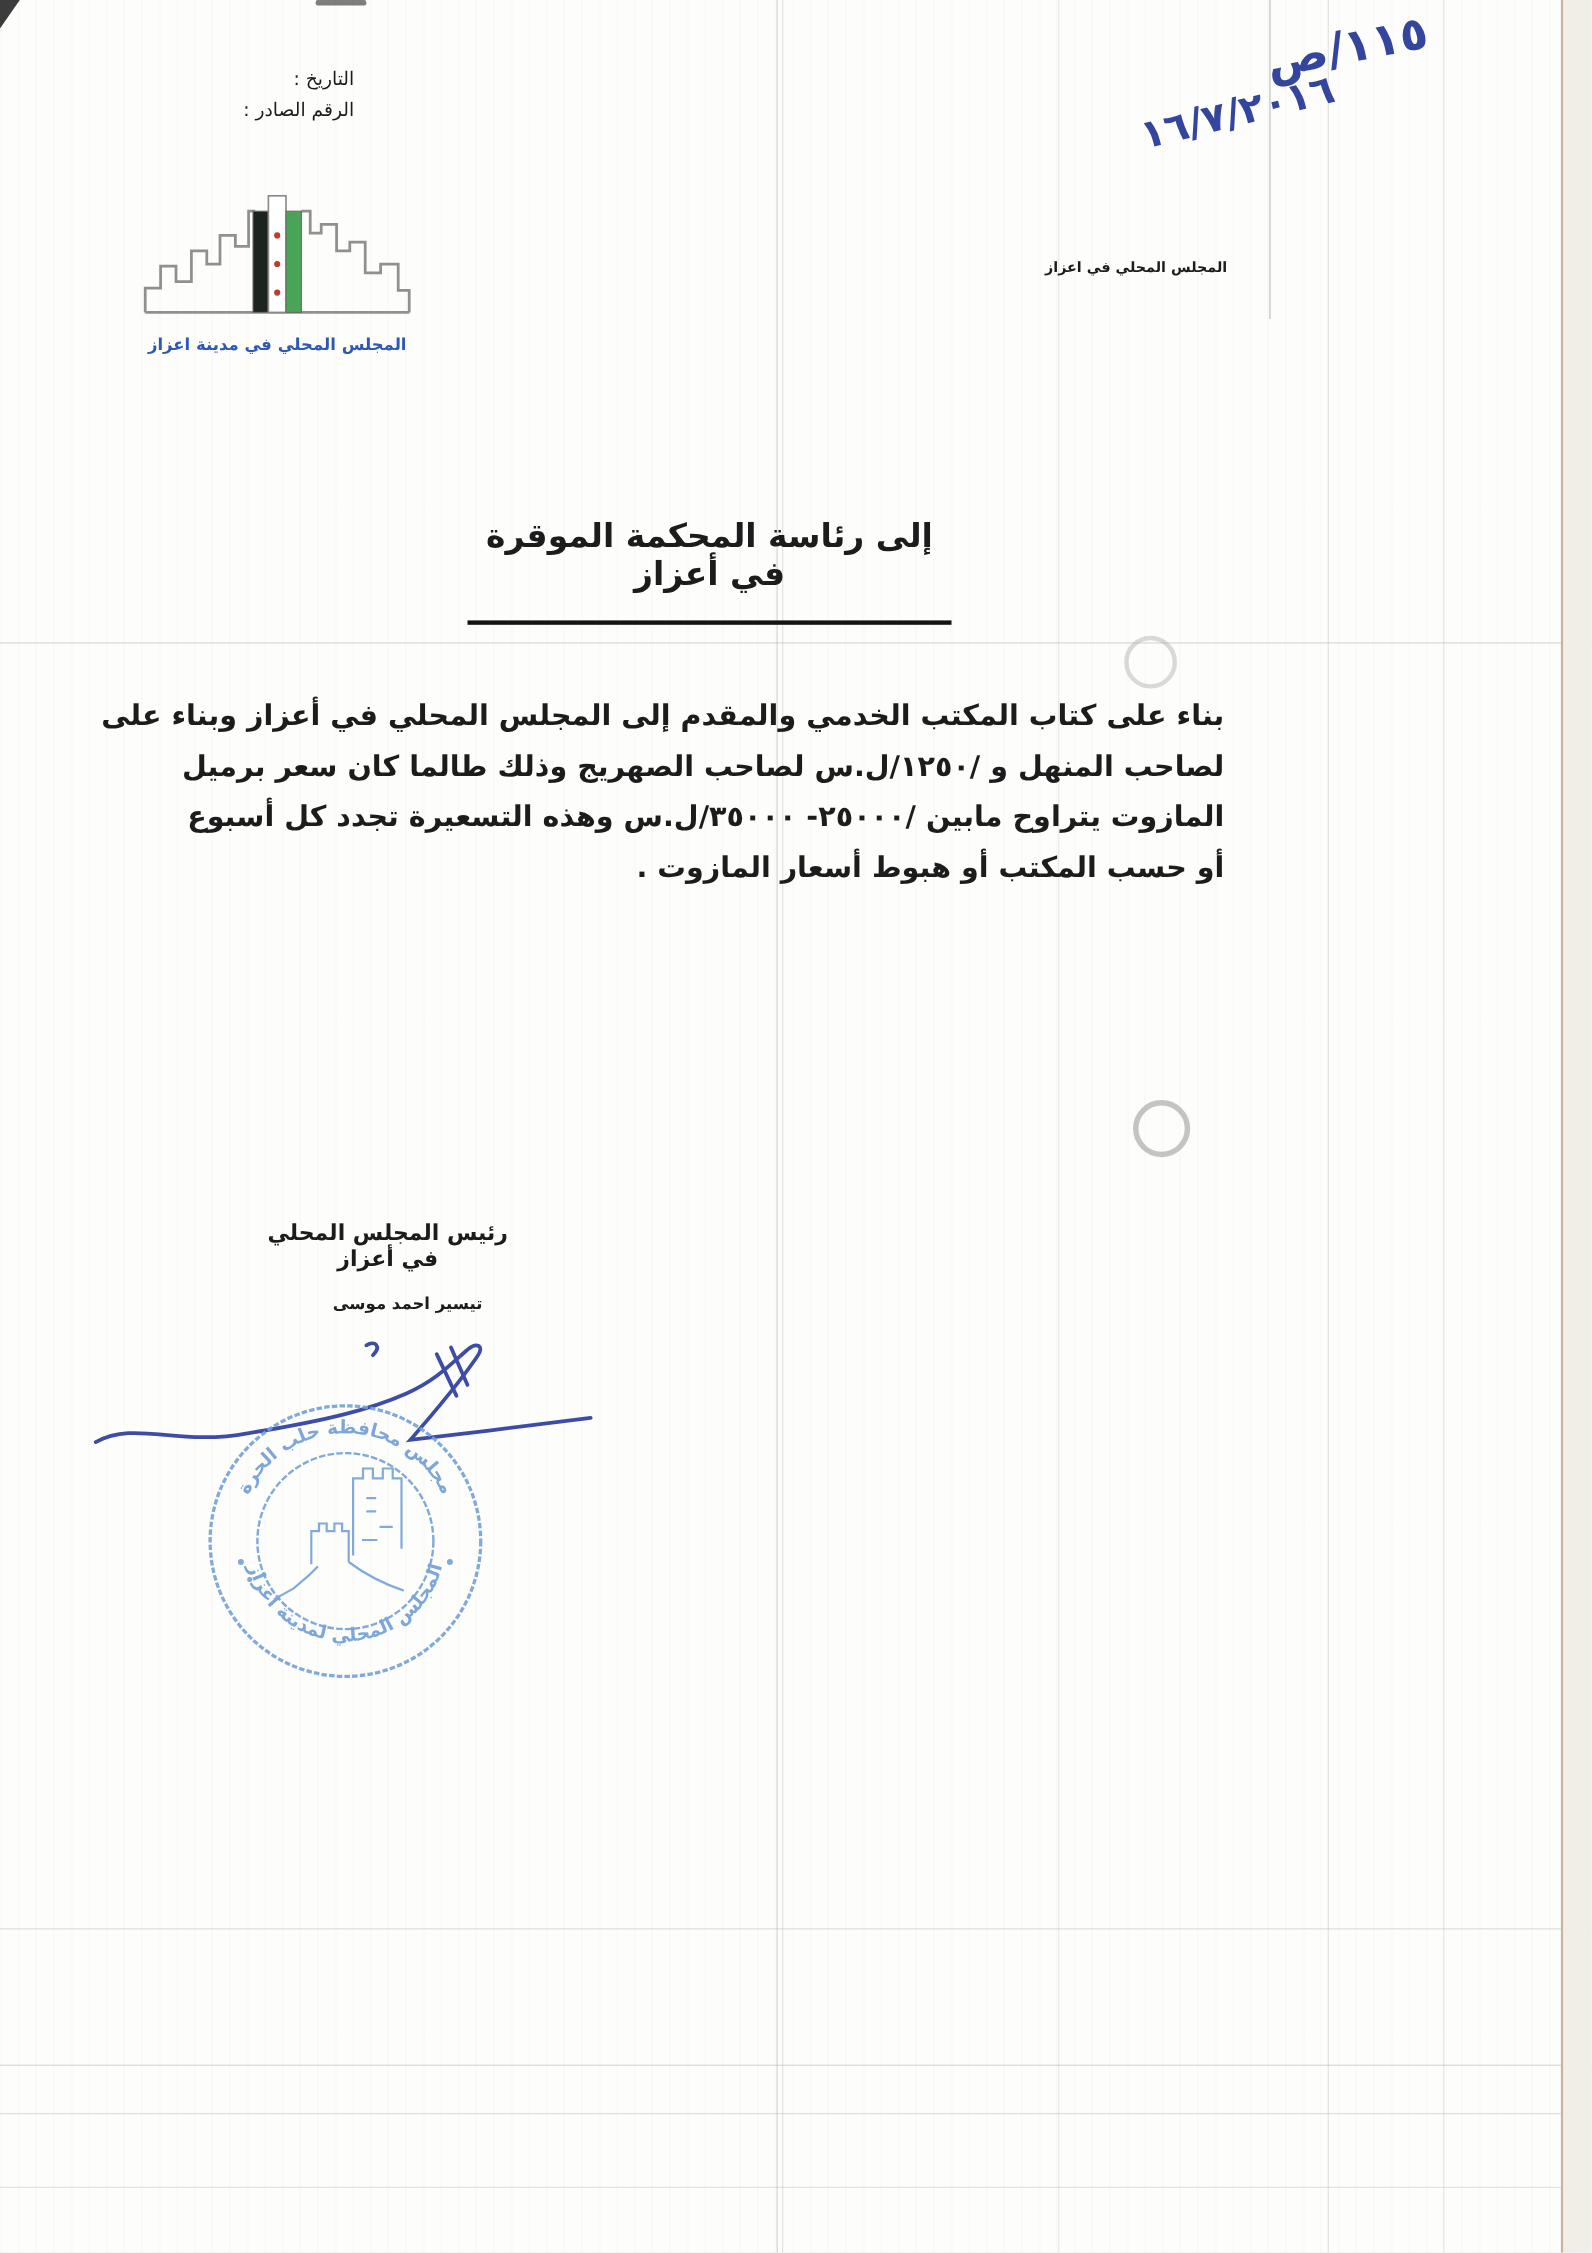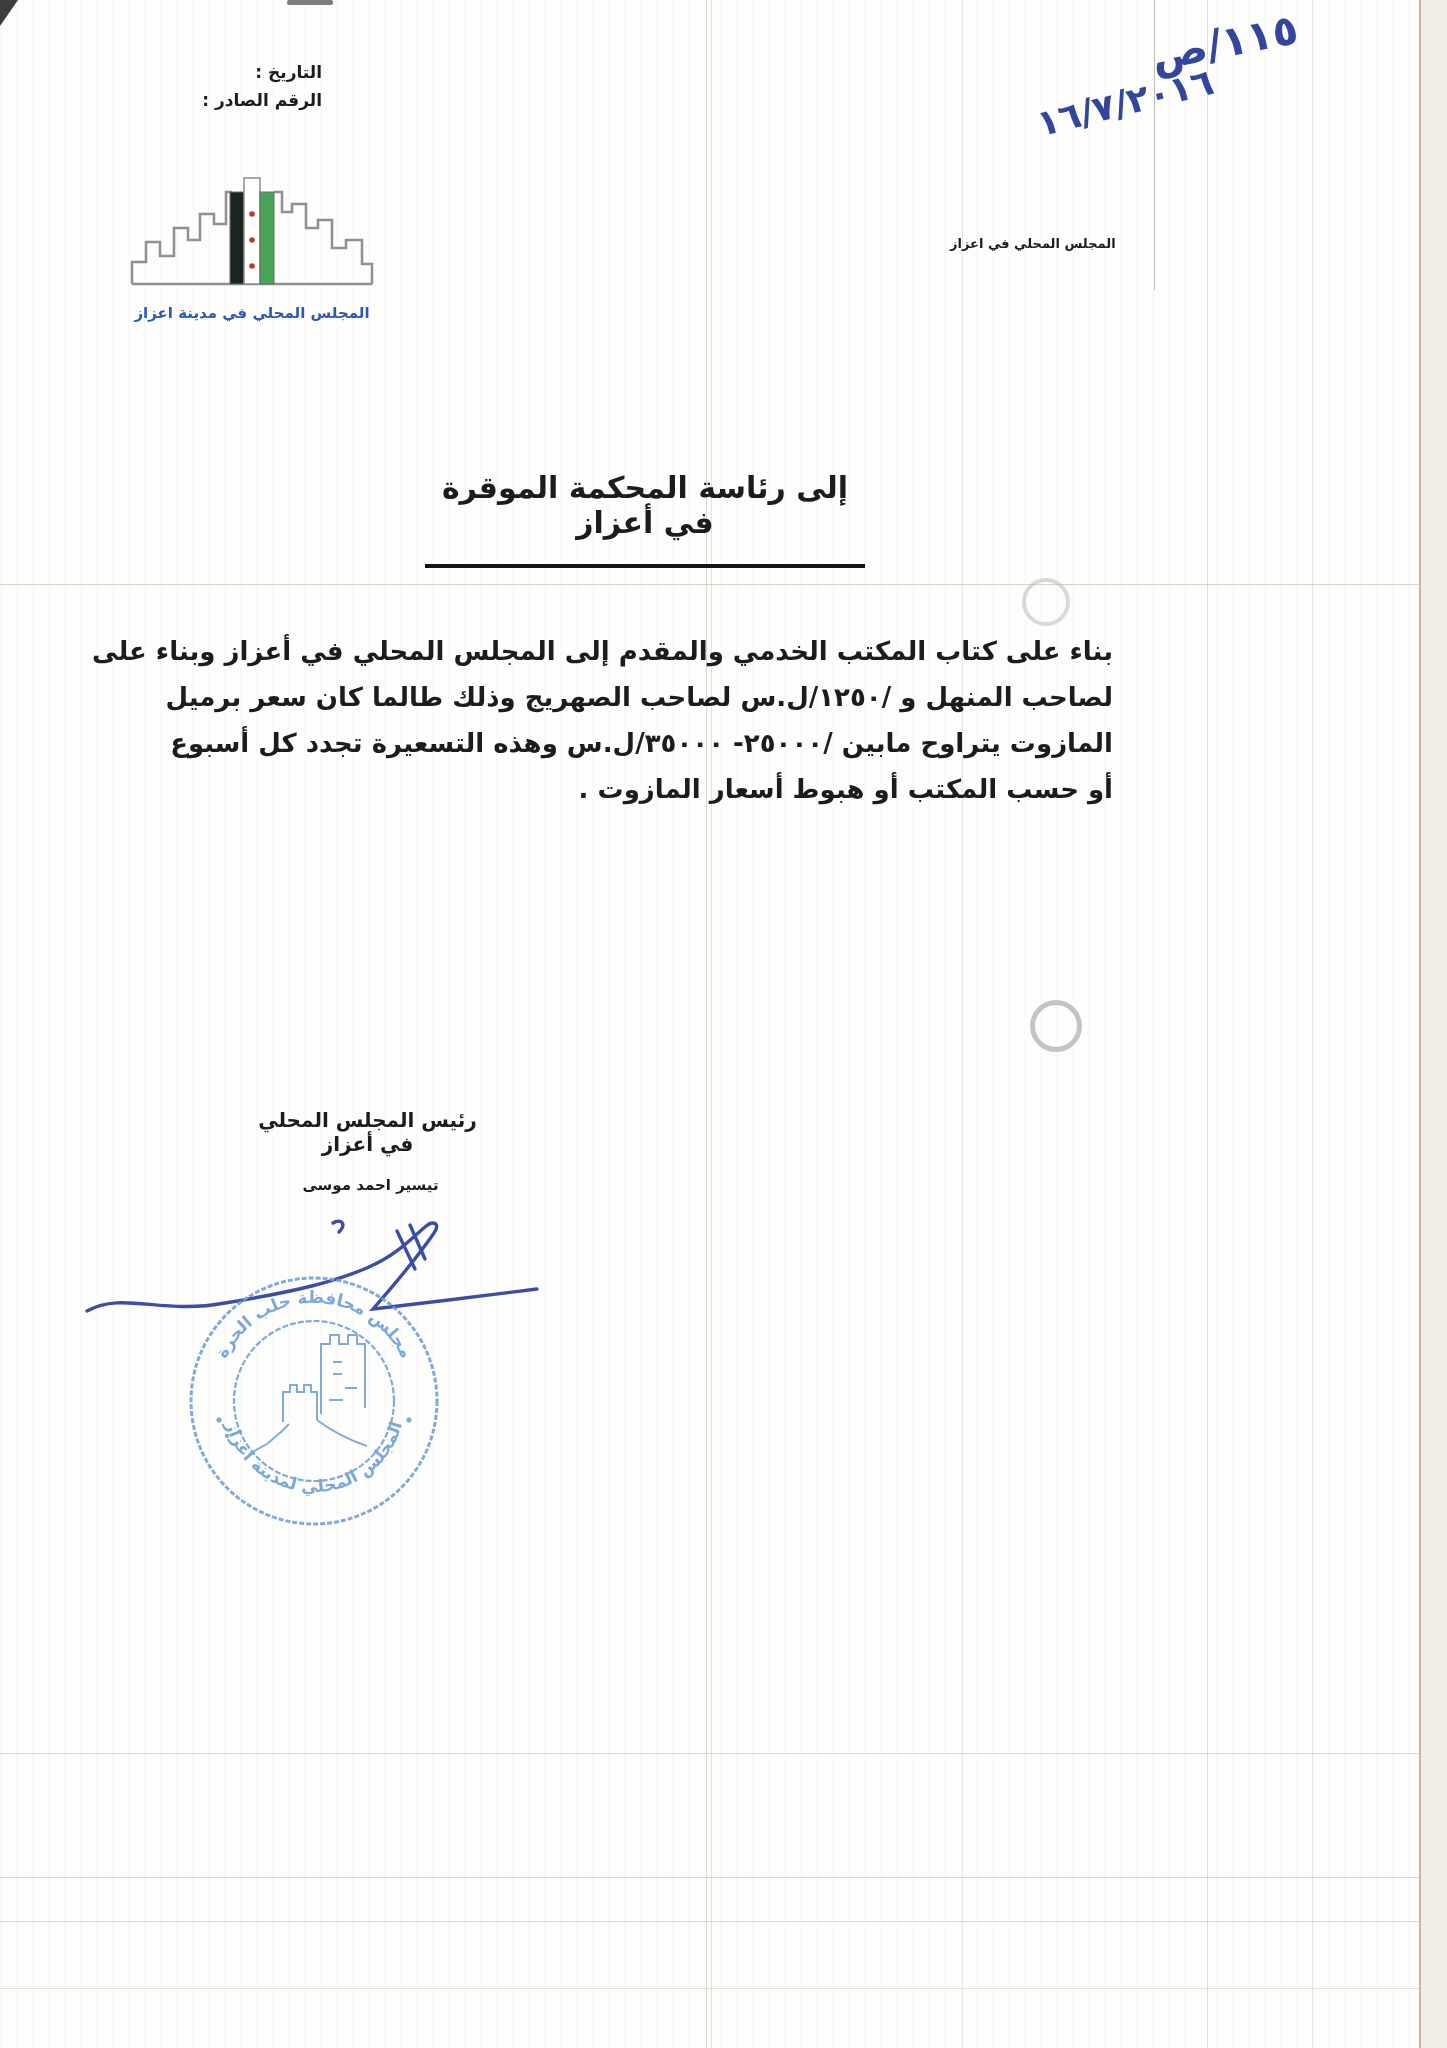--- a/index.html
+++ b/index.html
@@ -14,38 +14,38 @@
   
   .vline{position:absolute;top:0;bottom:0;width:1px;background:#9e9a94;}
   .hline{position:absolute;left:0;right:0;height:1px;background:#aaa59d;}
   .edge-strip{position:absolute;top:0;bottom:0;right:0;width:26px;background:#f1eee8;border-left:2px solid #c9b49c;}
   .corner-mark{position:absolute;left:0;top:0;width:0;height:0;
     border-top:26px solid #1a1a1a;border-right:18px solid transparent;opacity:.85;}
   .top-dash{position:absolute;left:287px;top:0;width:46px;height:5px;background:#2a2a2a;opacity:.6;border-radius:2px;}
   .hole{position:absolute;border-radius:50%;border:4px solid #adadad;}
   
   .date-block{position:absolute;left:100px;top:58px;width:222px;text-align:right;
-    font-size:17px;font-weight:bold;line-height:1.65;}
+    font-size:17px;font-weight:normal;line-height:1.65;}
   .org-line{position:absolute;left:950px;top:236px;width:235px;text-align:left;
     font-size:13px;font-weight:bold;}
   .handnote{position:absolute;font-weight:bold;white-space:nowrap;}
   .handnote-1{left:1150px;top:18px;font-size:42px;transform:rotate(-11deg);letter-spacing:10px;}
   .handnote-2{left:1035px;top:82px;font-size:36px;transform:rotate(-14deg);letter-spacing:7px;}
   
   .logo{position:absolute;left:126px;top:162px;width:252px;height:172px;}
   
   .doc-title{position:absolute;left:425px;top:470px;width:440px;text-align:center;
     font-size:30px;font-weight:bold;padding-bottom:24px;border-bottom:4px solid #141414;}
   
   .body-text{position:absolute;left:163px;top:628px;width:950px;
     font-size:26px;font-weight:bold;line-height:46px;}
   .body-text .bl{white-space:nowrap;}
   .body-text .gap{margin-top:24px;}
   
-  .closing-role{position:absolute;left:240px;top:1108px;width:255px;text-align:center;
+  .closing-role{position:absolute;left:225px;top:1108px;width:255px;text-align:center;
     font-size:20px;font-weight:bold;}
   .closing-name{position:absolute;left:278px;top:1176px;width:185px;text-align:center;
     font-size:15px;font-weight:bold;}
   
   .sig-svg{position:absolute;left:75px;top:1215px;}
   .stamp-svg{position:absolute;left:183px;top:1270px;opacity:.9;}
 </style>
 </head>
 <body>
 

